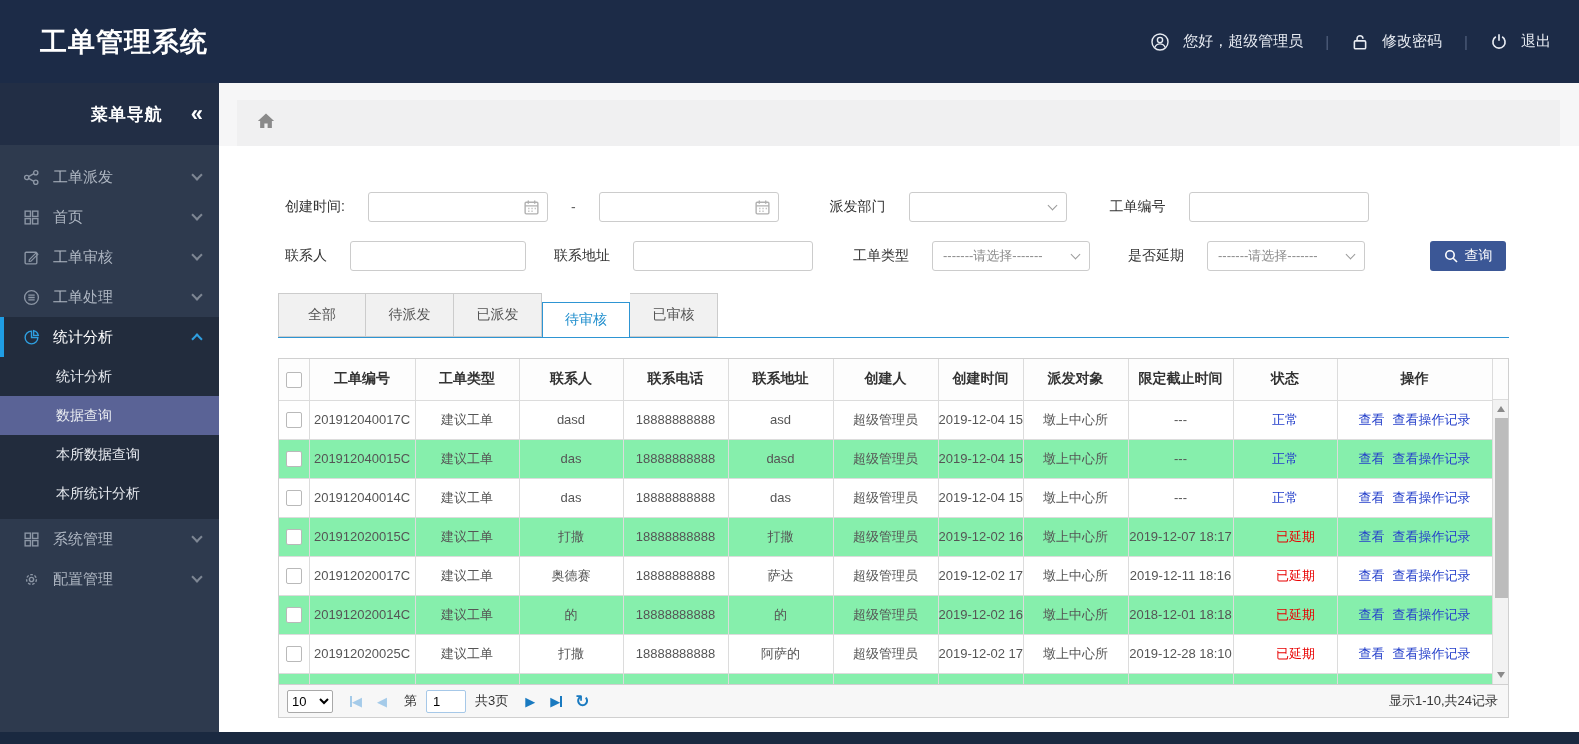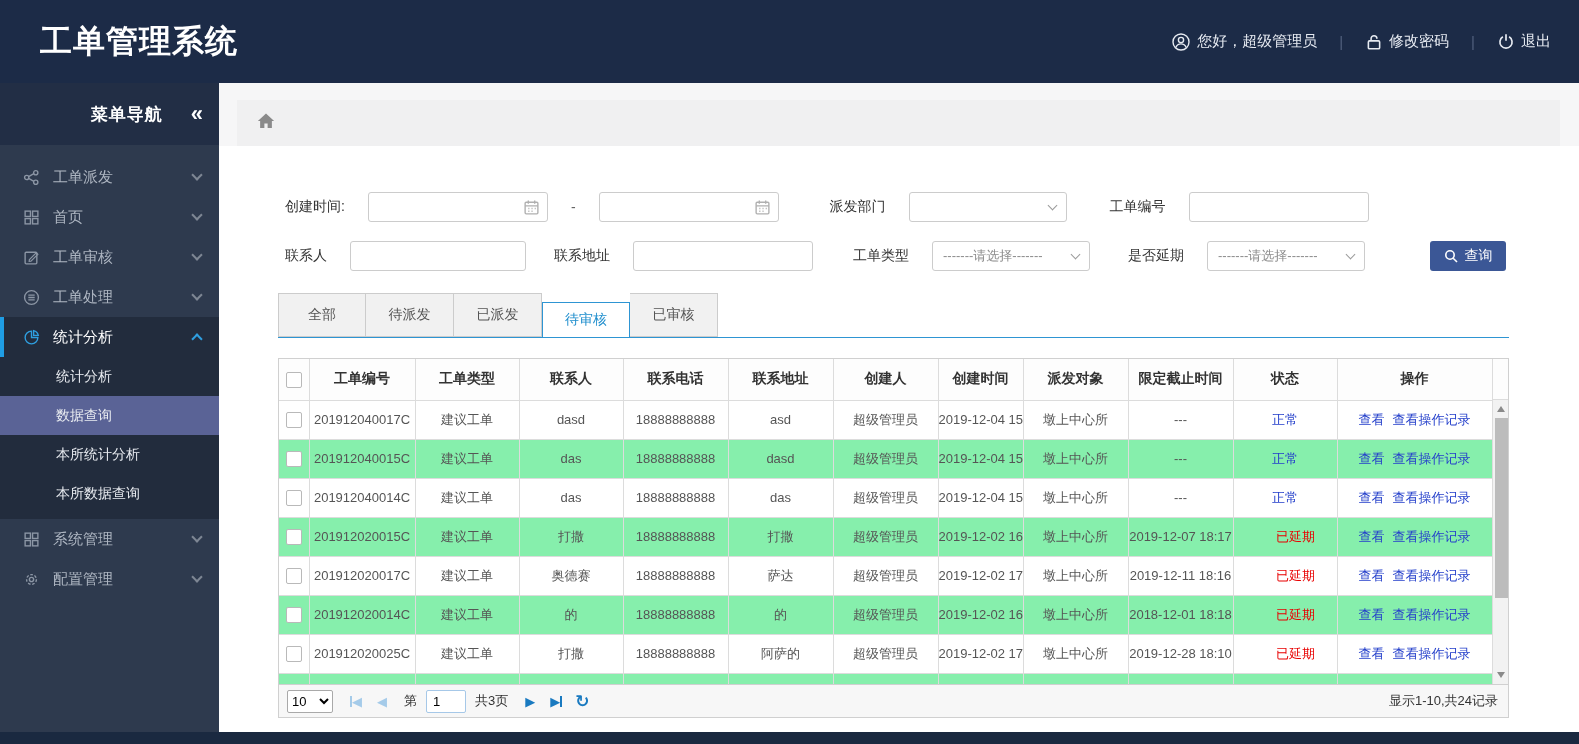--- a/index.html
+++ b/index.html
@@ -2,23 +2,23 @@
 <html><head>
 <meta charset="utf-8">
 <style>
   * { margin:0; padding:0; box-sizing:border-box; }
   html,body { width:1579px; height:744px; }
   body { font-family:"Liberation Sans","DejaVu Sans",sans-serif; background:#e9e9e9; overflow:hidden; }
   .app { width:1579px; height:744px; display:flex; flex-direction:column; position:relative; }
 
   
   .hdr { height:83px; background:#1c2b47; display:flex; align-items:center; justify-content:space-between; padding:0 28px 0 40px; flex:0 0 auto; }
-  .hdr-title { color:#fff; font-size:32px; font-weight:bold; letter-spacing:1px; }
+  .hdr-title { color:#fff; font-size:27px; font-weight:bold; letter-spacing:1px; }
   .hdr-right { display:flex; align-items:center; color:#e7ebf2; font-size:15px; }
-  .hdr-item { display:flex; align-items:center; gap:6px; cursor:pointer; }
+  .hdr-item { display:flex; align-items:center; gap:13px; cursor:pointer; }
   .hdr-sep { color:#51607e; margin:0 22px; font-size:15px; }
   .hicon { display:inline-flex; }
 
   
   .body-row { flex:1 1 auto; display:flex; min-height:0; }
 
   
   .sidebar { width:219px; background:#2e3a4e; flex:0 0 auto; display:flex; flex-direction:column; }
   .menu-head { height:62px; background:#222e45; color:#fff; display:flex; align-items:center; justify-content:flex-end; padding:0 16px; gap:28px; }
   .menu-head-title { font-size:17px; font-weight:bold; letter-spacing:1px; }
@@ -202,22 +202,22 @@
                 <path d="M8 2a6 6 0 1 0 6 6H8z"></path>
                 <path d="M10 1.6a6 6 0 0 1 4.4 4.4H10z"></path>
               </svg>
             </span>
             <span class="nav-label">统计分析</span>
             <span class="chev up"></span>
           </div>
           <div class="subnav">
             <div class="sub-item">统计分析</div>
             <div class="sub-item active">数据查询</div>
+            <div class="sub-item">本所数据查询</div>
             <div class="sub-item">本所统计分析</div>
-            <div class="sub-item">本所数据查询</div>
           </div>
           <div class="nav-item">
             <span class="nav-ico">
               <svg width="17" height="17" viewBox="0 0 16 16" fill="none" stroke="currentColor" stroke-width="1.3">
                 <rect x="2" y="2" width="5" height="5"></rect>
                 <rect x="9" y="2" width="5" height="5"></rect>
                 <rect x="2" y="9" width="5" height="5"></rect>
                 <rect x="9" y="9" width="5" height="5"></rect>
               </svg>
             </span>

